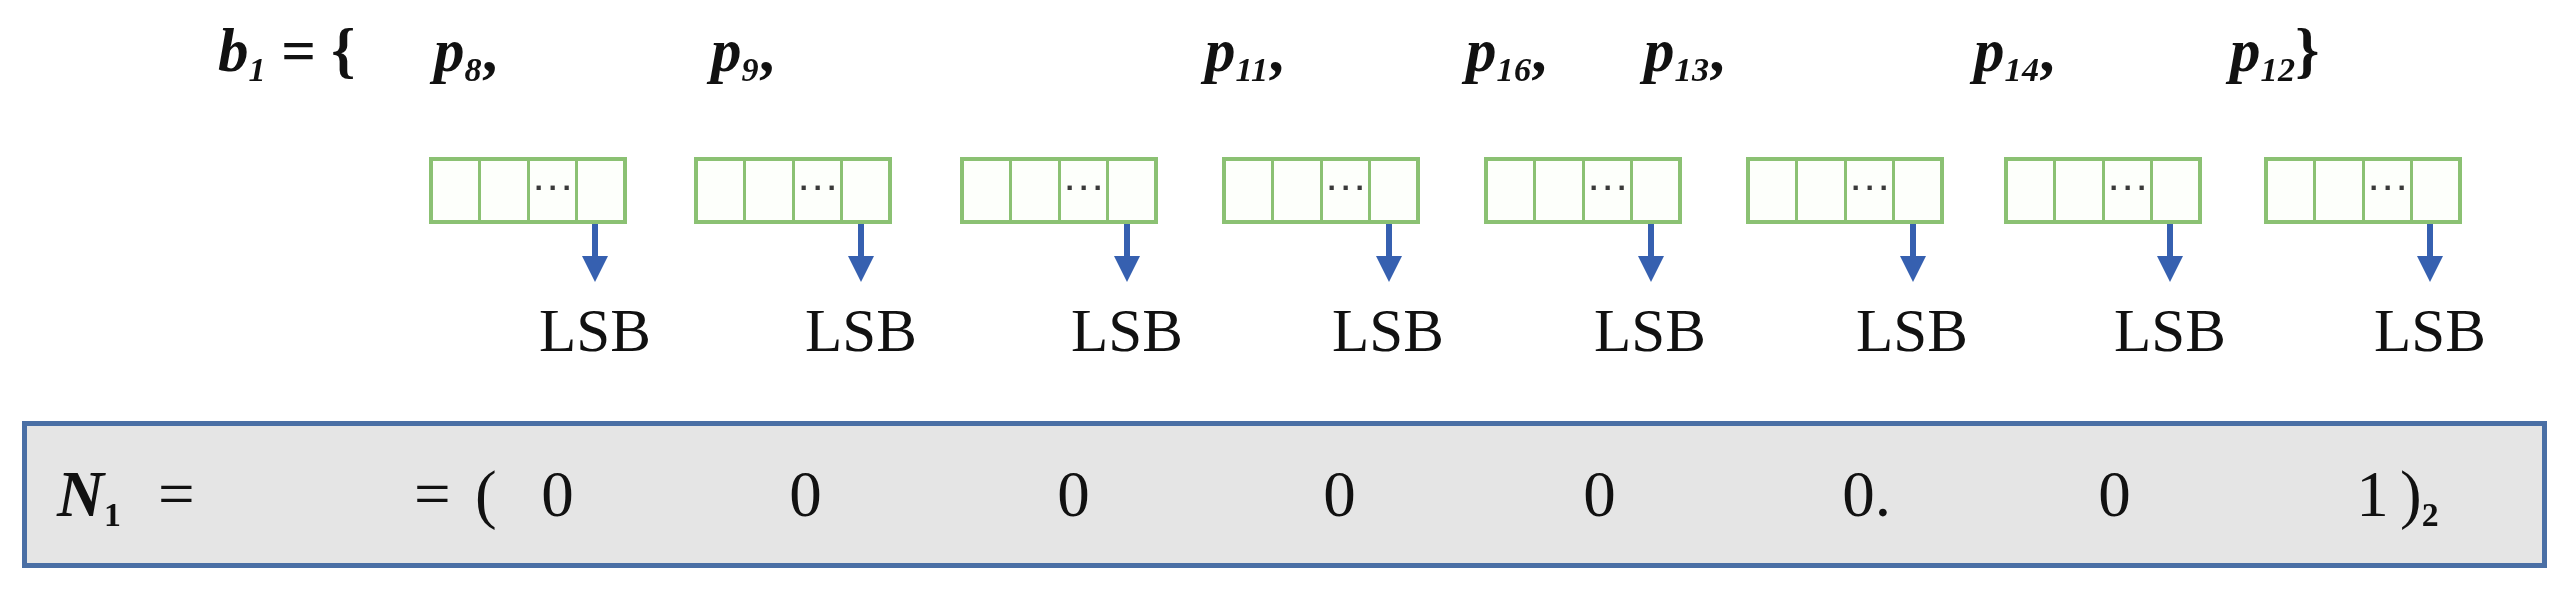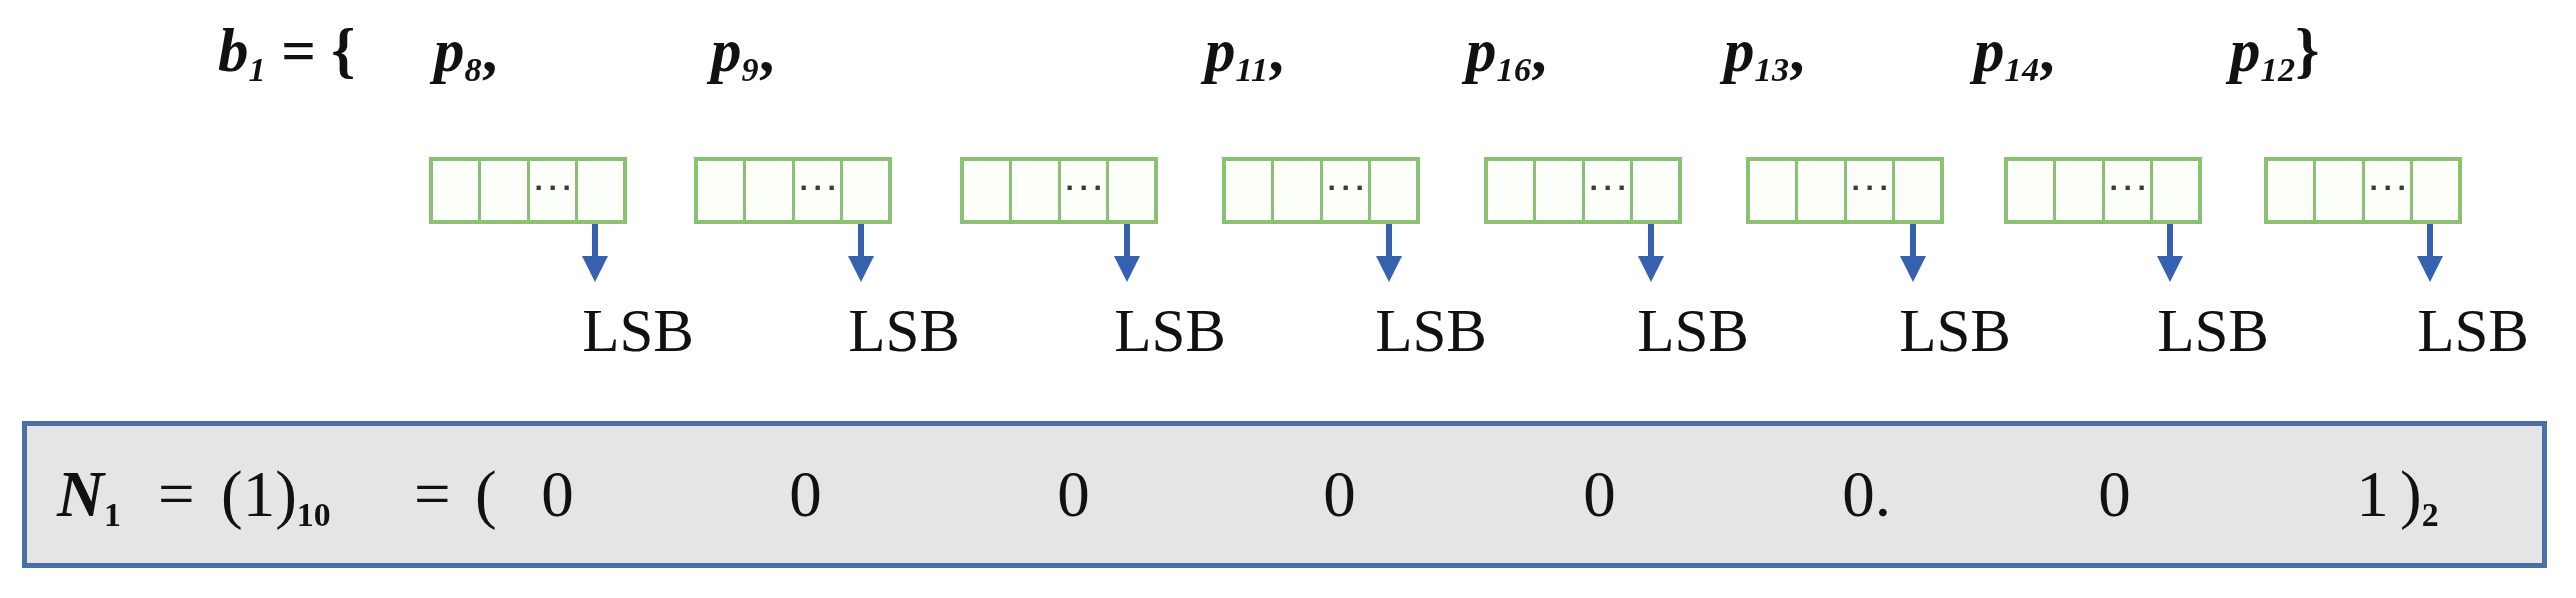--- a/index.html
+++ b/index.html
@@ -131,21 +131,21 @@
   }
   .lsb {
     position: absolute;
     top: 0;
     font-family: "Liberation Serif", serif;
     font-size: 61px;
     line-height: 73px;
     font-weight: 400;
     color: #111111;
     white-space: nowrap;
-    text-align: right;
+    text-align: center;
   }
 
   
   #result-bar {
     position: absolute;
     left: 22px;
     top: 421px;
     width: 2525px;
     height: 147px;
     box-sizing: border-box;
@@ -201,21 +201,21 @@
 
 
   <div class="set-token" style="left:1205px;">
     <span>p</span><sub>11</sub><span class="up">,</span>
   </div>
 
   <div class="set-token" style="left:1466px;">
     <span>p</span><sub>16</sub><span class="up">,</span>
   </div>
 
-  <div class="set-token" style="left:1724px;">
+  <div class="set-token" style="left:1644px;">
     <span>p</span><sub>13</sub><span class="up">,</span>
   </div>
 
   <div class="set-token" style="left:1974px;">
     <span>p</span><sub>14</sub><span class="up">,</span>
   </div>
 
   <div class="set-token" style="left:2230px;">
     <span>p</span><sub>12</sub><span class="up">}</span>
   </div>
@@ -331,23 +331,20 @@
 </div>
 
 <div id="result-bar">
 
   <div class="res-token ital" style="left:30px;">
     <span>N</span><sub>1</sub>
   </div>
 
   <div class="res-token" style="left:131px;">=</div>
 
-  <div class="res-token" style="left:194px;">
-    <span>(</span><span>1</span><span>)</span><sub>10</sub>
-  </div>
 
   <div class="res-token" style="left:387px;">=</div>
 
   <div class="res-token" style="left:448px;">(</div>
 
   <div class="res-token bit" style="left:486px;width:89px;">0</div>
   <div class="res-token bit" style="left:734px;width:89px;">0</div>
   <div class="res-token bit" style="left:1002px;width:89px;">0</div>
   <div class="res-token bit" style="left:1268px;width:89px;">0</div>
   <div class="res-token bit" style="left:1528px;width:89px;">0</div>

